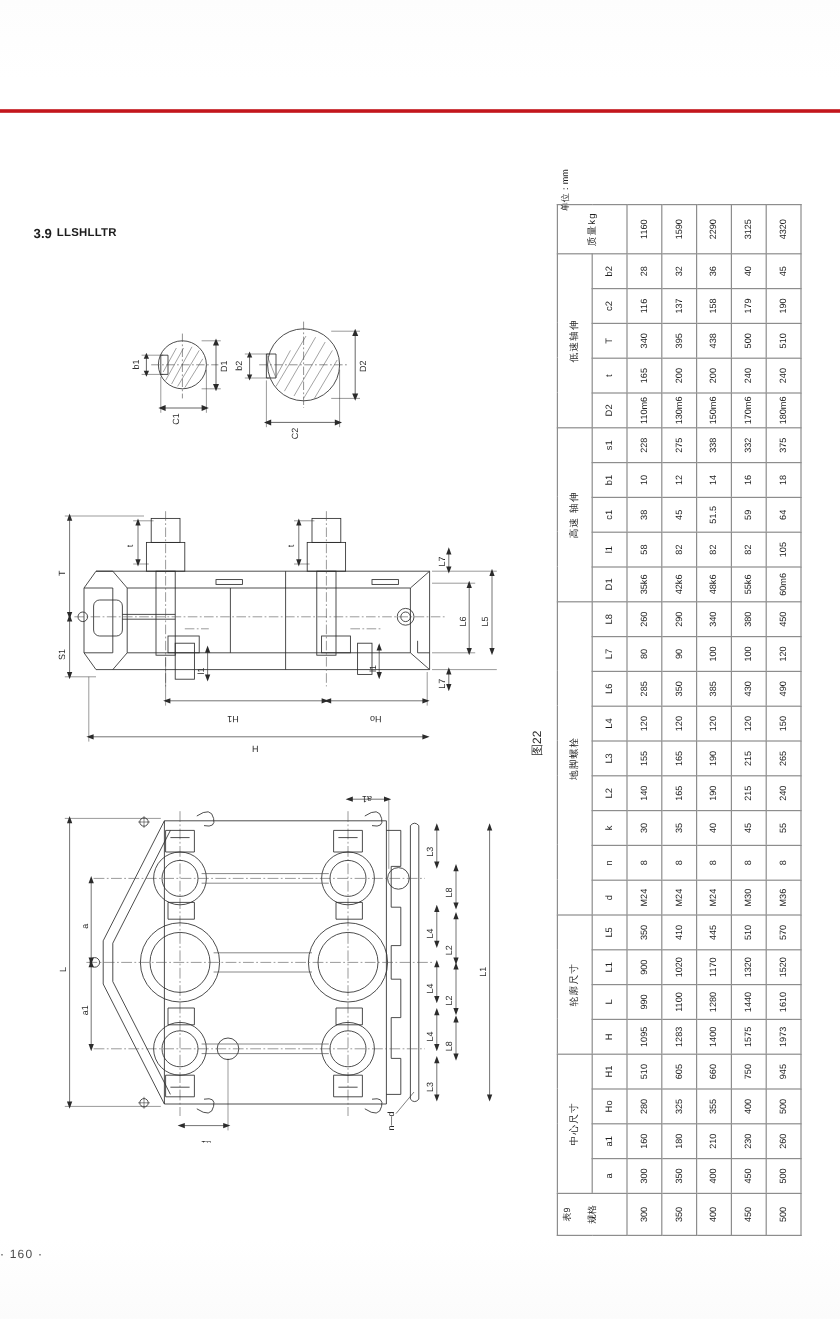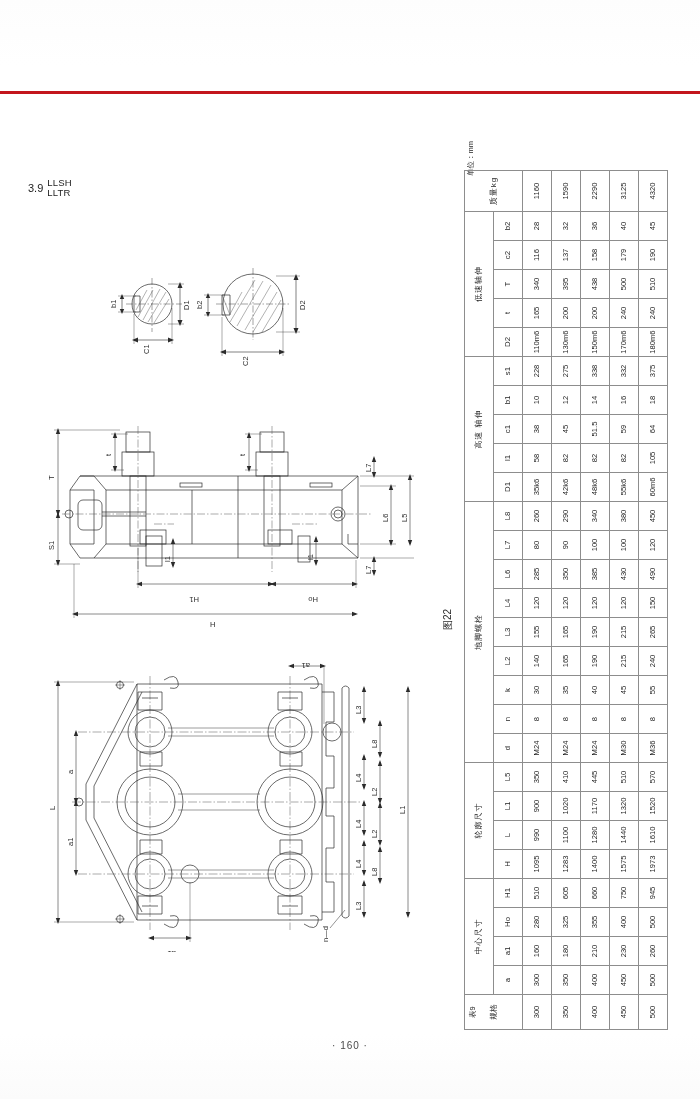--- a/index.html
+++ b/index.html
@@ -28,32 +28,31 @@
     left: 0; right: 0;
     top: 91px;
     height: 3px;
     background: #c3161c;
   }
 
   
   .heading {
     position: absolute;
     left: 28px;
-    top: 178px;
+    top: 189px;
     display: flex;
     align-items: center;
     font-size: 11.5px;
-    font-weight: normal;
+    font-weight: bold;
     color: #1d1d1d;
     white-space: nowrap;
   }
   .heading .num { font-size: 11px; margin-right: 4px; }
   .heading .stack {
     display: inline-flex;
-    flex-direction: column;
     line-height: 1.05;
     font-size: 9.5px;
     margin-right: 5px;
     letter-spacing: .2px;
   }
   .heading .cn { font-size: 12px; letter-spacing: .4px; }
 
   
   .fig-caption {
     position: absolute;
@@ -64,21 +63,21 @@
     transform-origin: left top;
     white-space: nowrap;
     color: #2b2b2b;
   }
 
   
   .page-num {
     position: absolute;
     left: 0; right: 0;
     top: 1040px;
-    text-align: center;
+    text-align: left;
     font-size: 10px;
     color: #4a4a4a;
     letter-spacing: 1px;
   }
 
   
   .dwg { position: absolute; }
   .dwg svg { display: block; }
 
   

